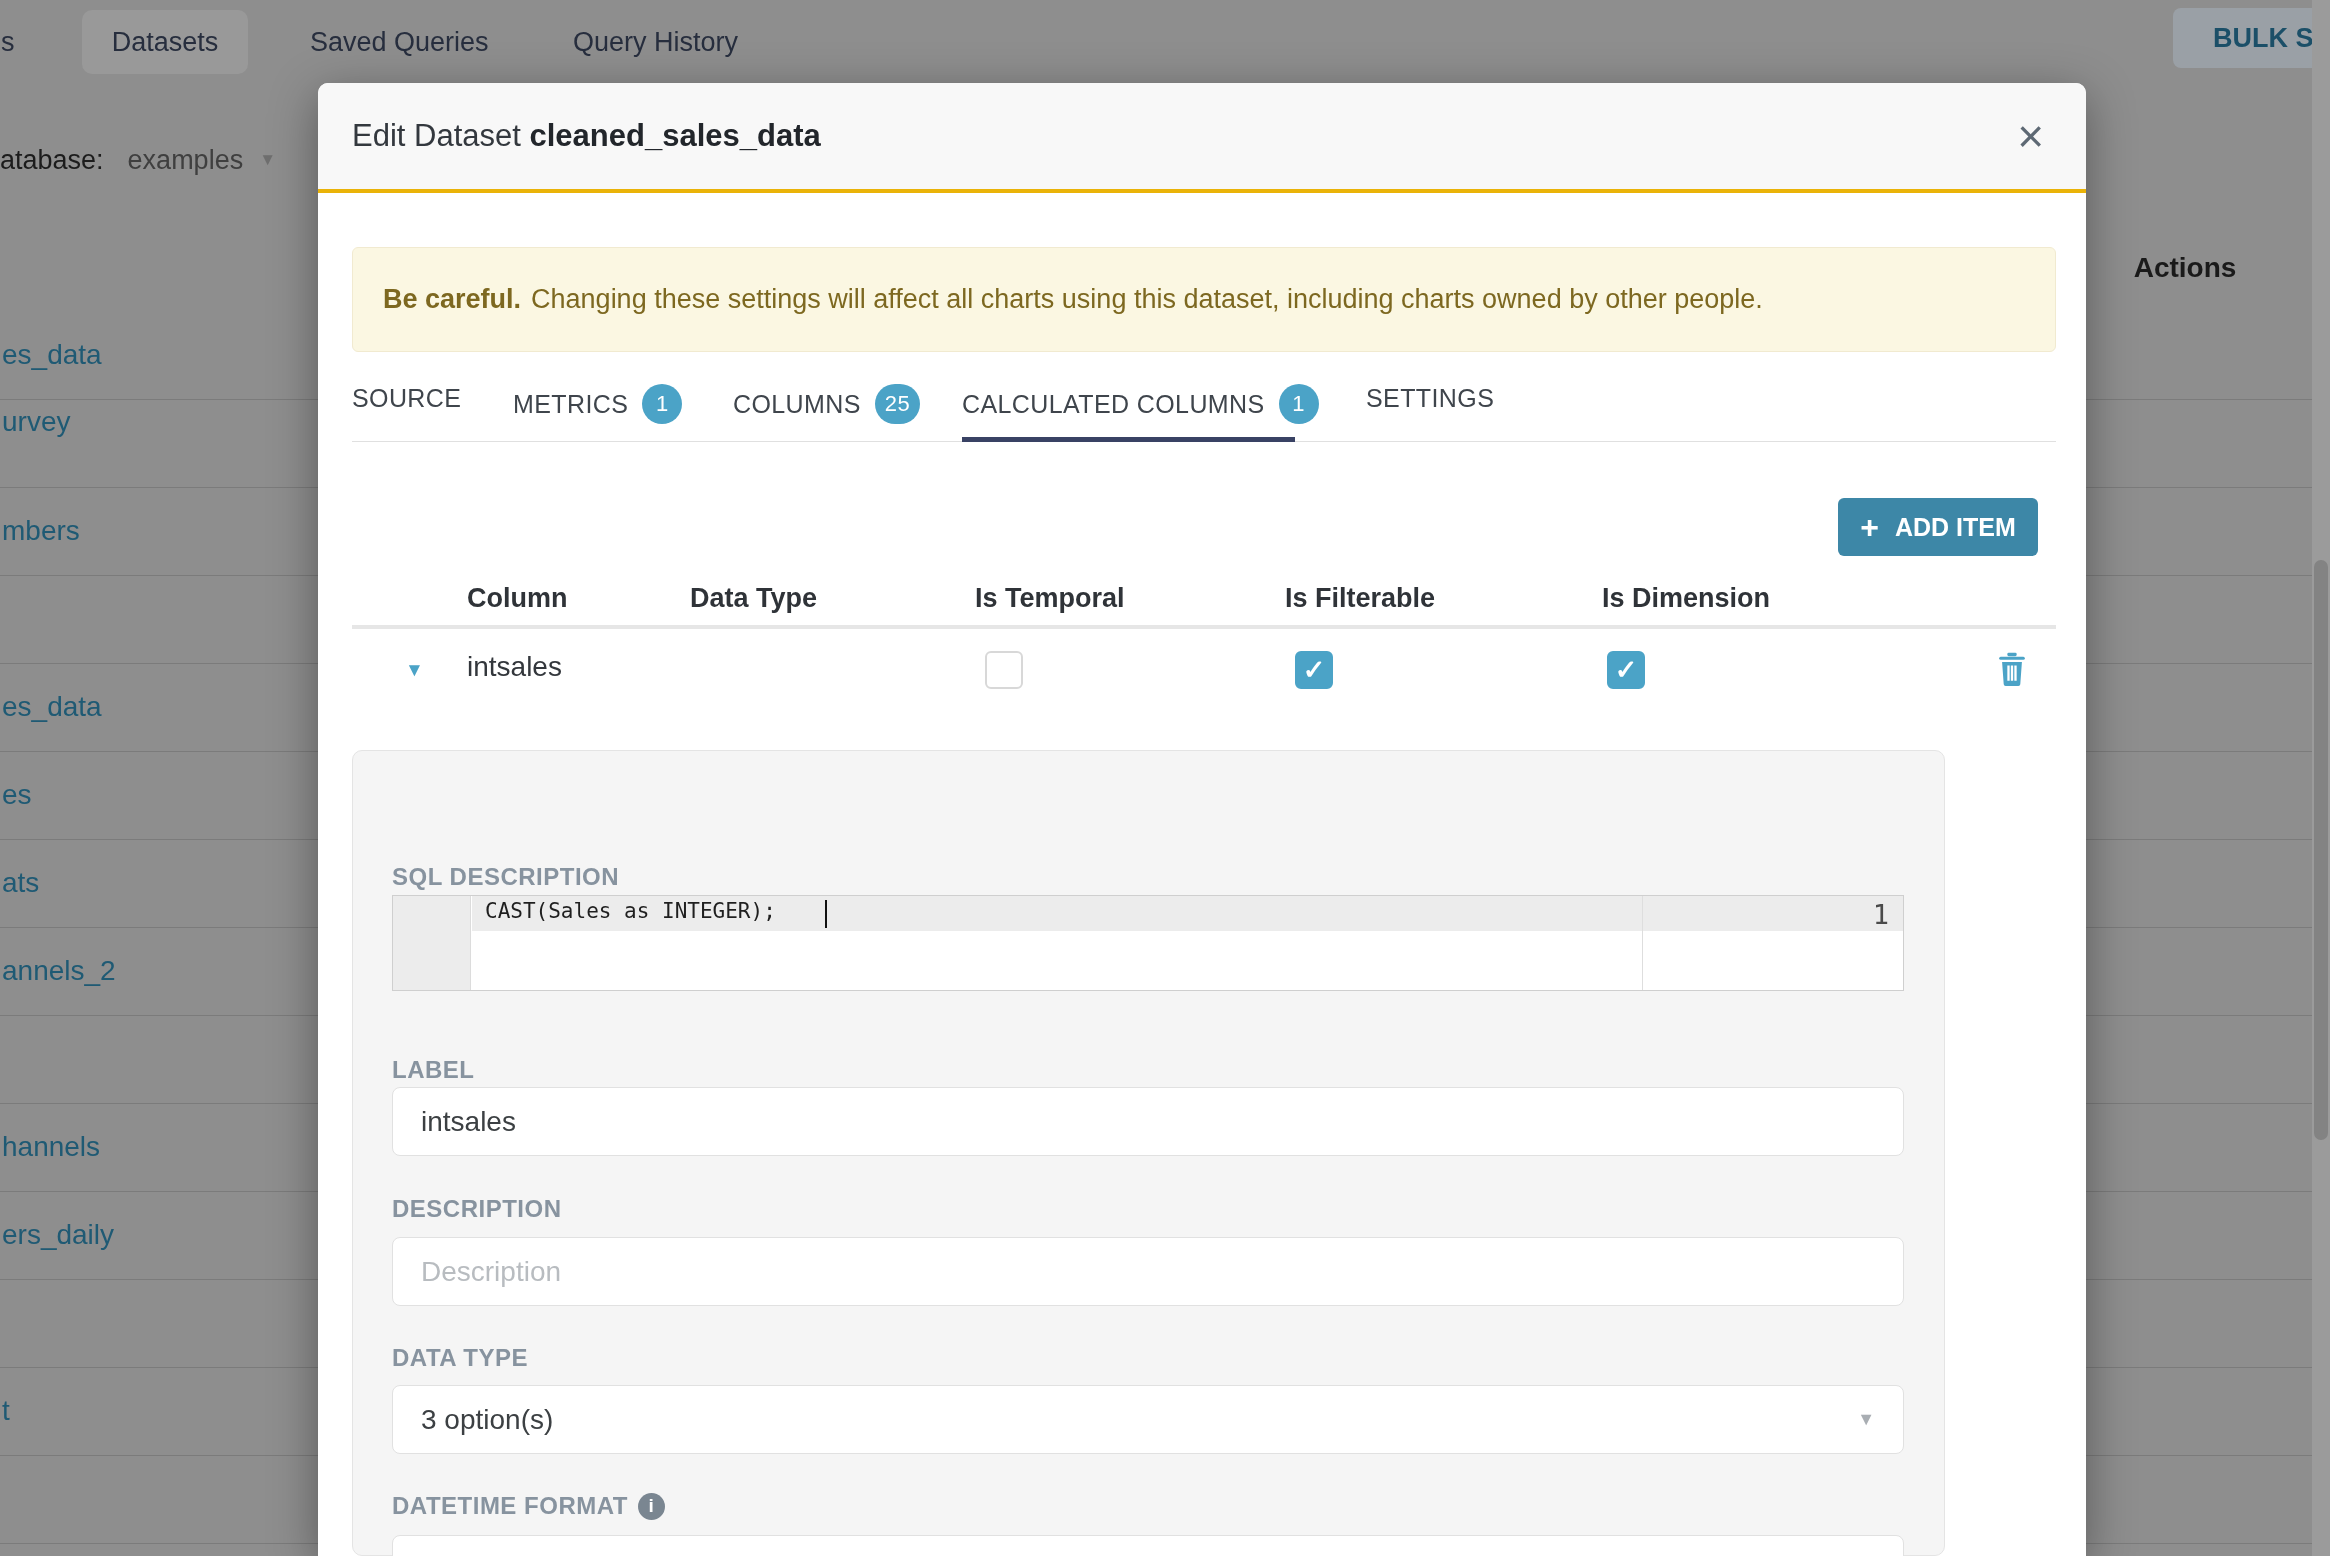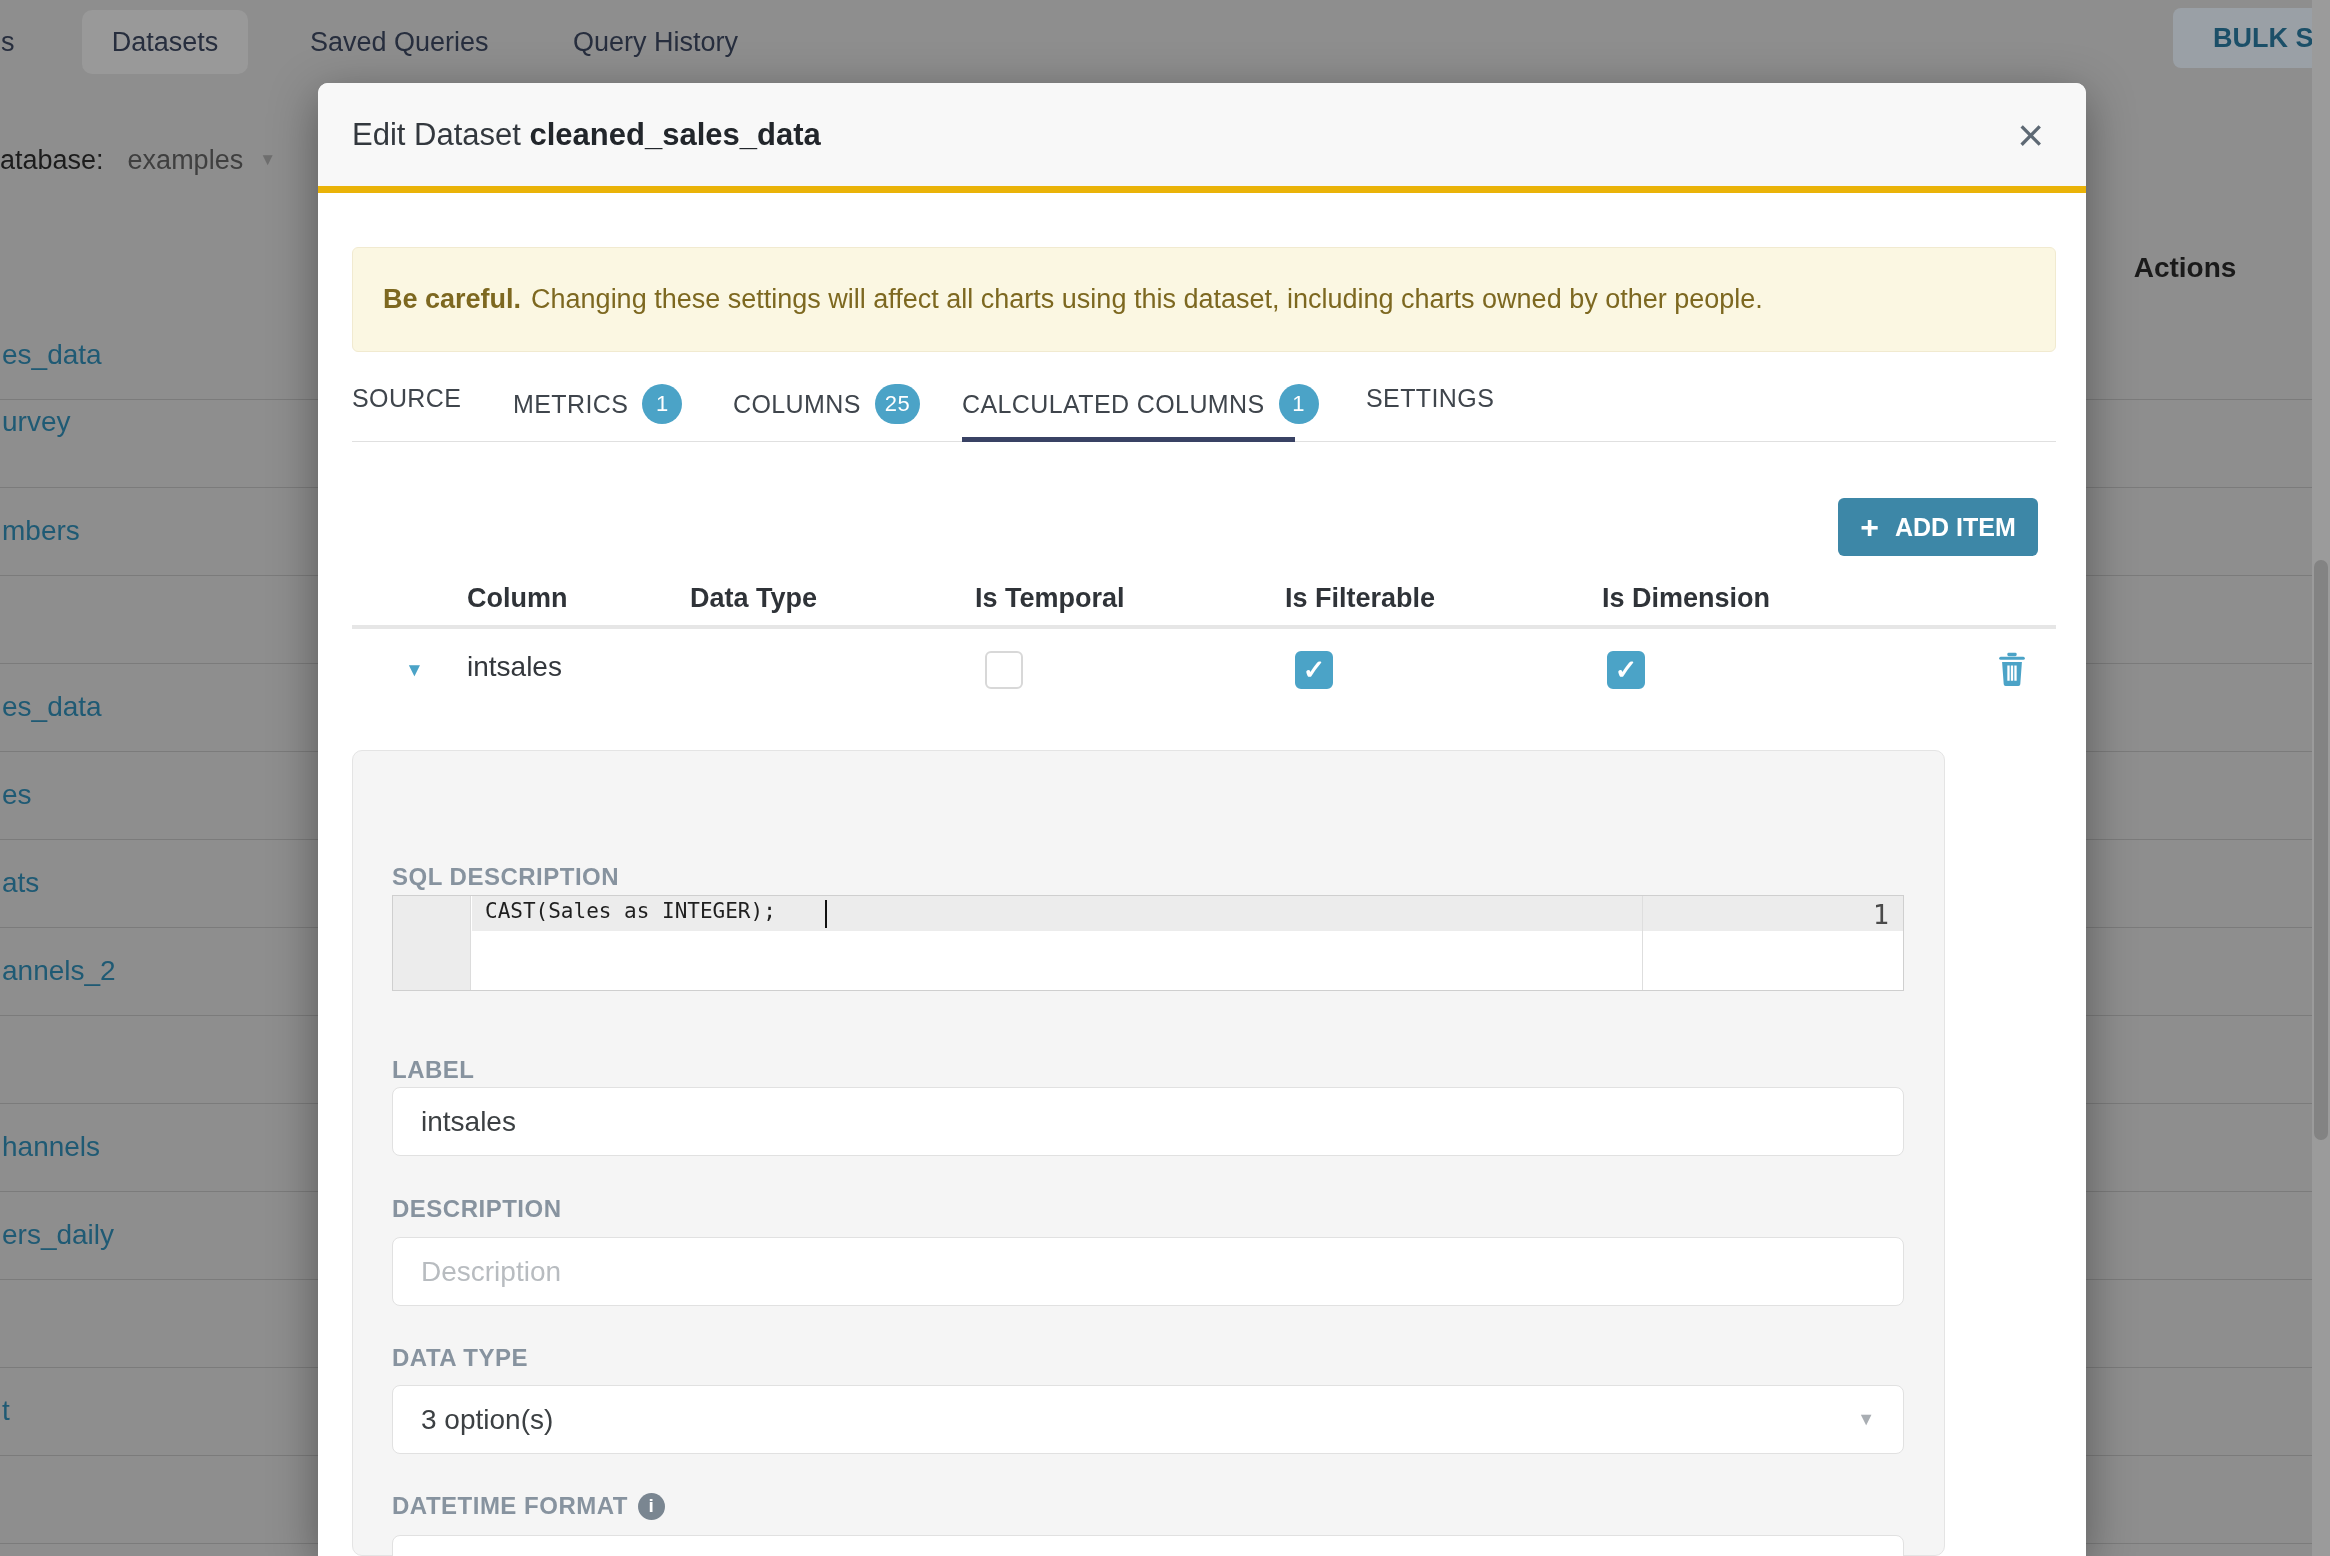--- a/index.html
+++ b/index.html
@@ -28,21 +28,21 @@
   .sep.l { left:0; width:318px; }
   .sep.r { left:2086px; width:226px; }
   .bg-link { position:absolute; left:2px; height:40px; display:flex; align-items:center;
     font-size:28px; color:#1f5a74; }
   .bg-scrollbar { position:absolute; right:0; top:0; width:18px; height:1556px; background:#9b9b9b; }
   .bg-scroll-thumb { position:absolute; right:2px; top:560px; width:14px; height:580px; background:#838383; border-radius:7px; }
 
   
   .modal { position:absolute; left:318px; top:83px; width:1768px; height:1473px;
     background:#ffffff; border-radius:10px 10px 0 0; box-shadow:0 12px 48px rgba(0,0,0,.38); overflow:hidden; }
-  .modal-header { position:relative; height:110px; background:#f8f8f8; border-bottom:7px solid #eab308;
+  .modal-header { position:relative; height:110px; background:#f8f8f8; border-bottom:4px solid #eab308;
     display:flex; align-items:center; padding-left:34px; }
   .modal-title { font-size:31px; color:#33383e; }
   .modal-title b { color:#22262b; }
   .close-x { position:absolute; right:42px; top:50%; transform:translateY(-50%);
     font-size:46px; font-weight:300; color:#5e6974; line-height:1; cursor:default; }
 
   .banner { position:absolute; left:34px; top:164px; width:1704px; height:105px;
     background:#fbf7e2; border:1px solid #f1ead0; border-radius:6px;
     display:flex; align-items:center; padding:0 30px; font-size:27px; color:#7d6820; }
   .banner b { margin-right:10px; }

